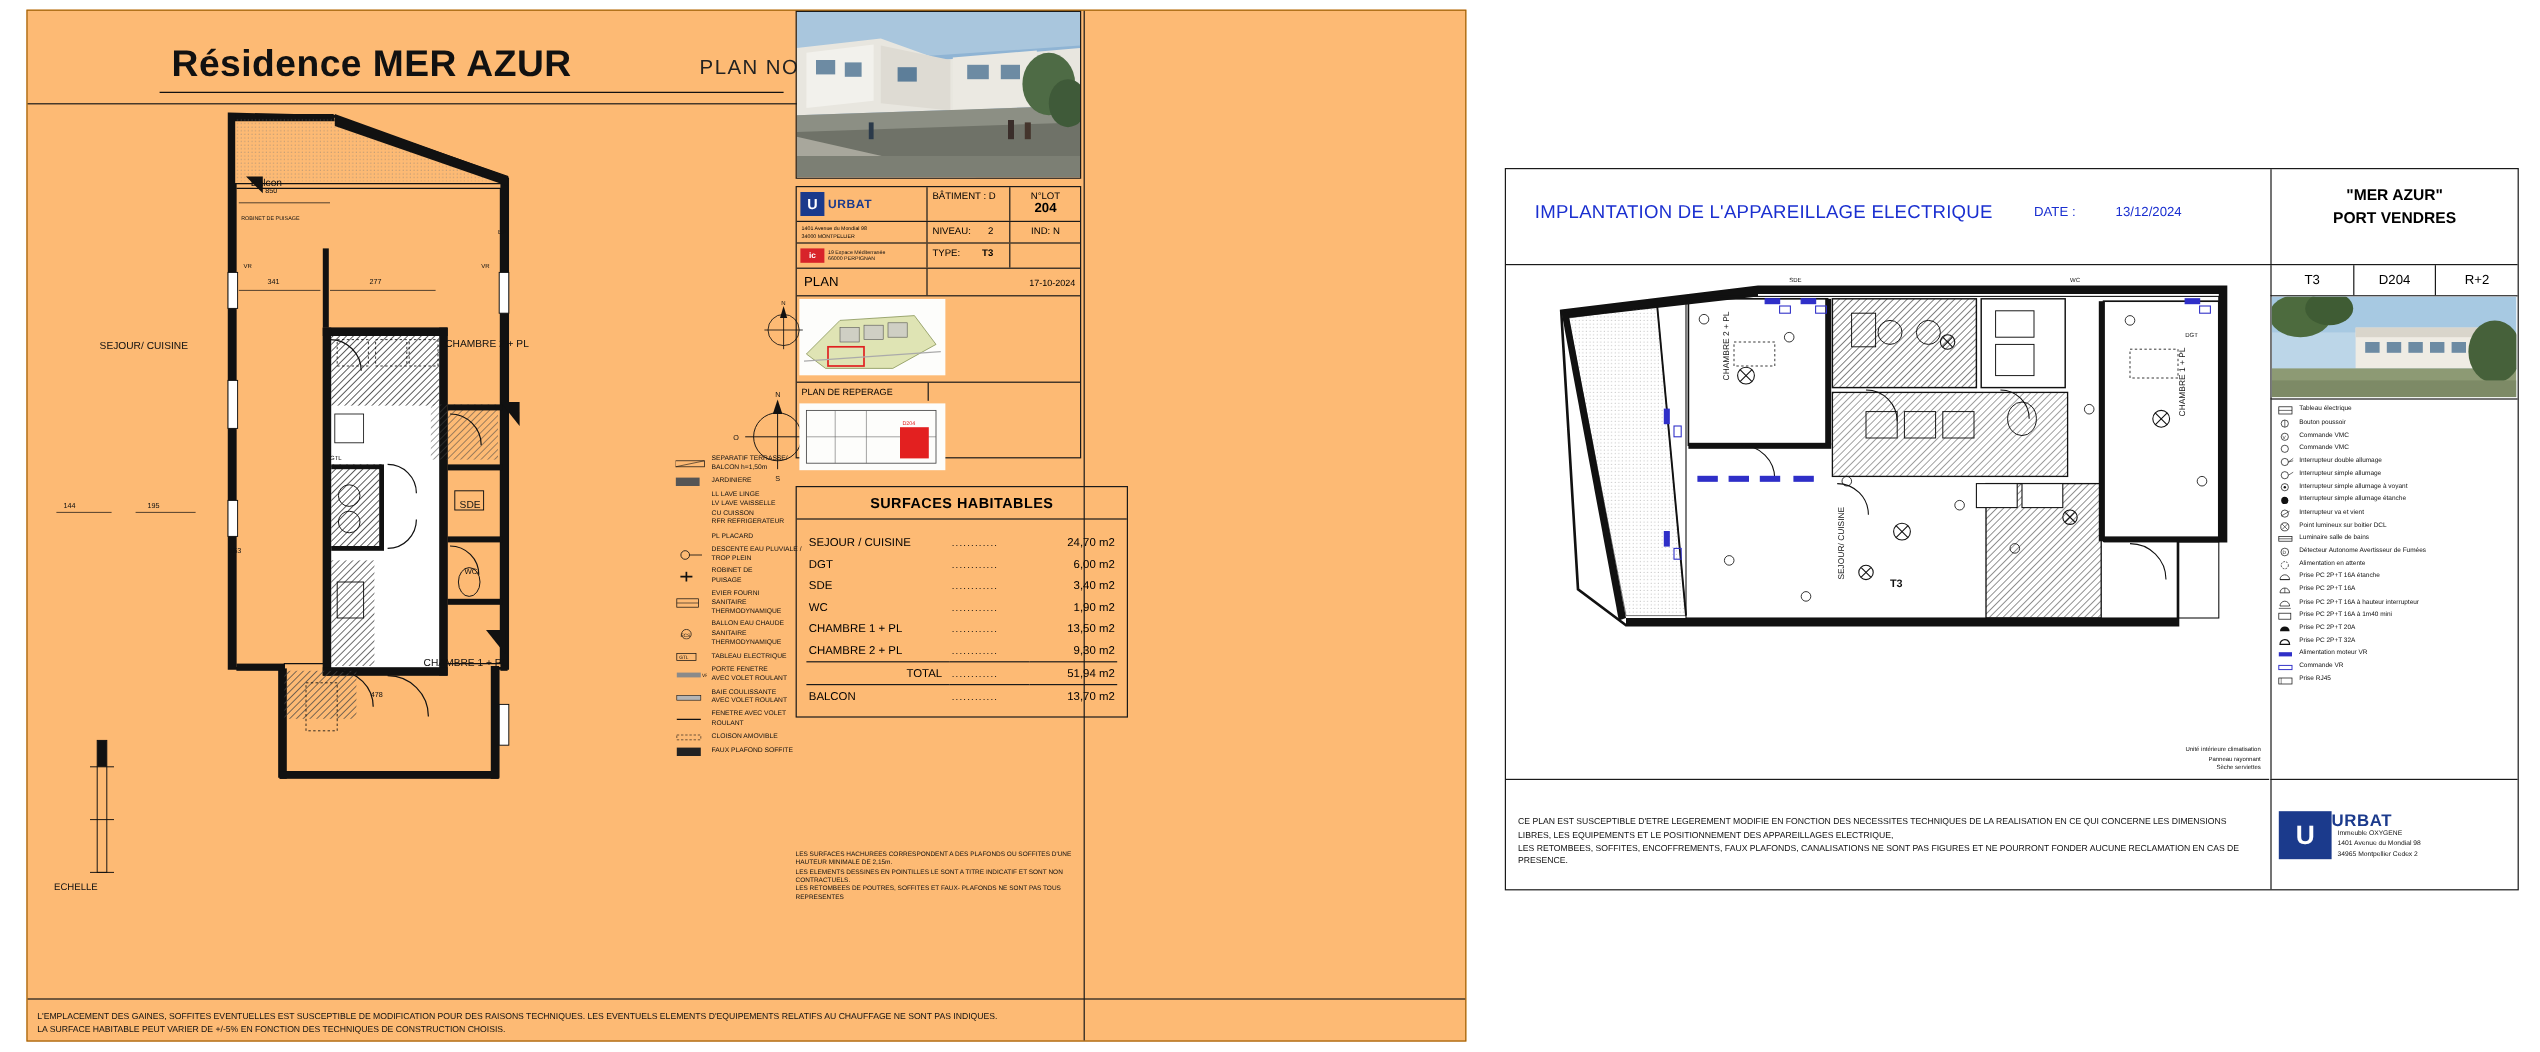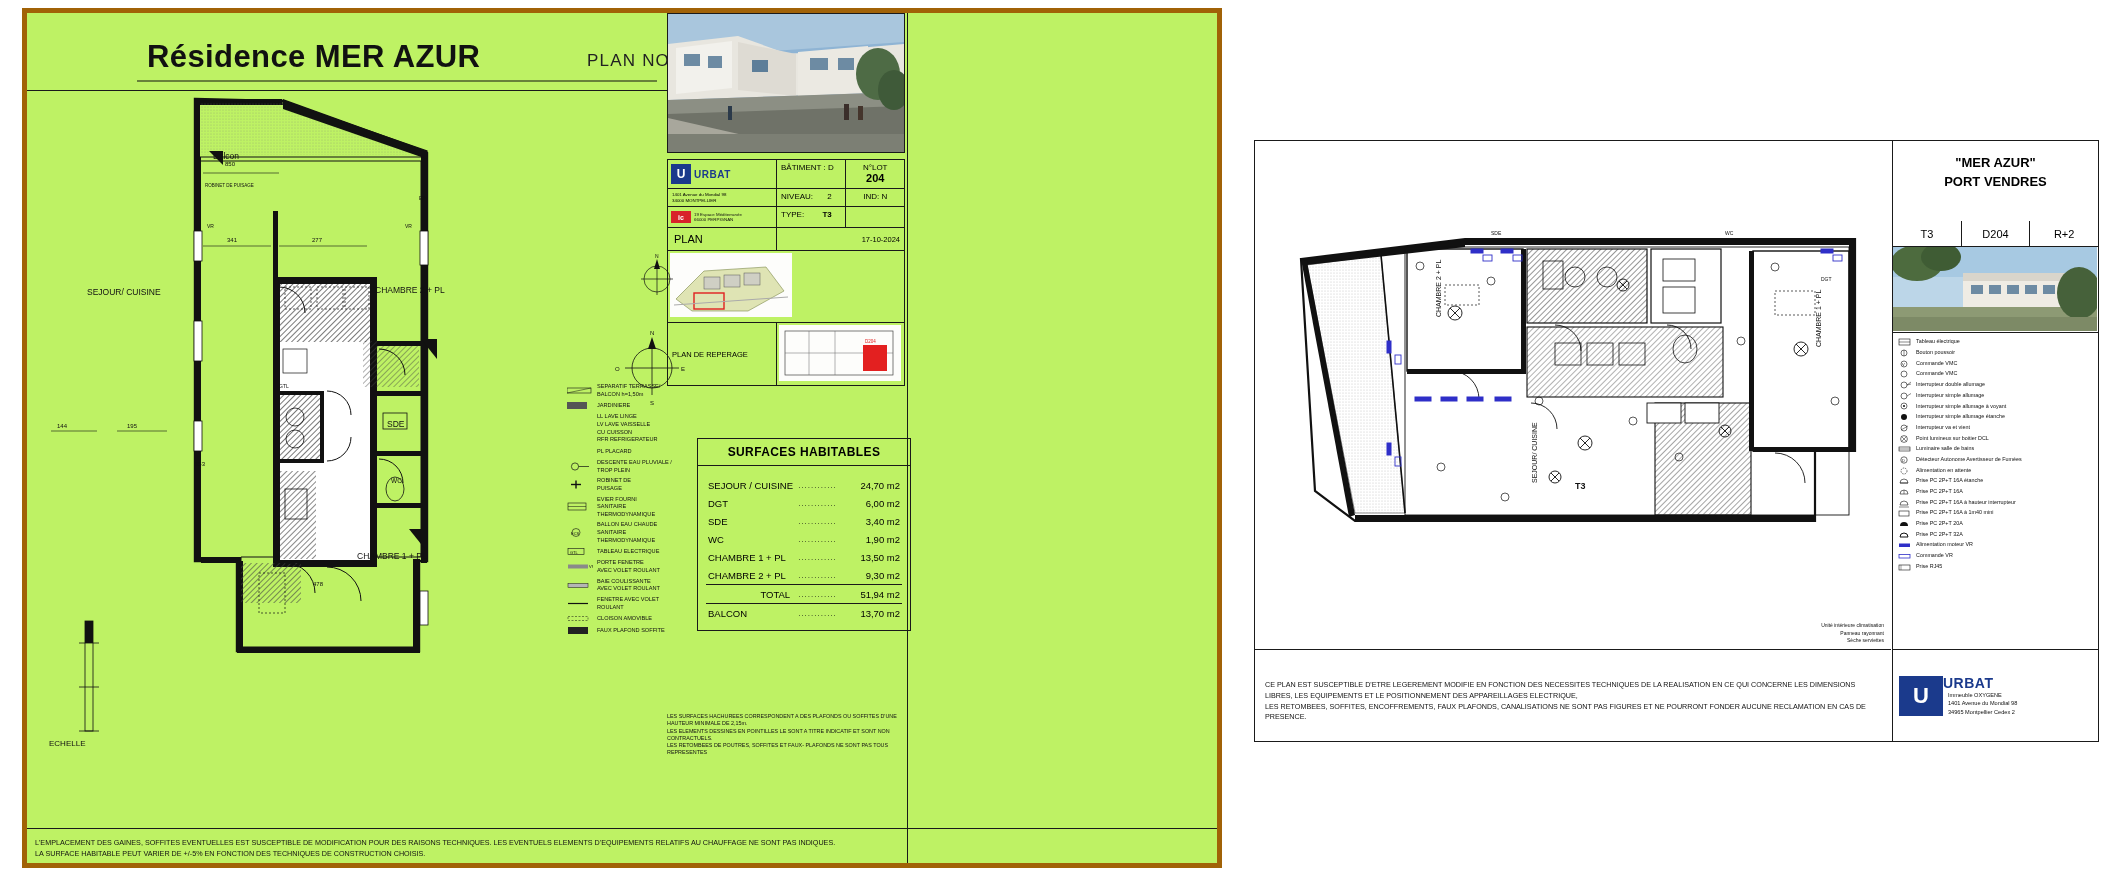--- a/index.html
+++ b/index.html
@@ -14,22 +14,22 @@
     height: 877px;
     background: #ffffff;
     overflow: hidden;
   }
 
   
   .sheet-left {
     position: absolute;
     left: 22px; top: 8px;
     width: 1200px; height: 860px;
-    border: 5px solid #a16207;
-    background: #bef264;
+    border: 1px solid #a16207;
+    background: #fdba74;
   }
   .title-row {
     position: absolute; left: 0; top: 0;
     width: 860px; height: 78px;
     border-bottom: 1px solid #1a1a1a;
   }
   .res-title {
     position: absolute; left: 120px; top: 26px;
     font-size: 31px; font-weight: bold; letter-spacing: .4px;
     color: #111;
@@ -96,21 +96,21 @@
     width: 238px; height: 140px;
     border: 1px solid #1a1a1a;
     overflow: hidden;
   }
   .info-table {
     position: absolute; left: 640px; top: 146px;
     width: 238px; border: 1px solid #1a1a1a;
     font-size: 8px;
   }
   .it-row { display: flex; border-bottom: 1px solid #1a1a1a; }
-  .it-row:last-child { border-bottom: none; }
+  .it-row:last-child { border-bottom: none; flex-direction: column; }
   .it-cell { padding: 3px 4px; border-right: 1px solid #1a1a1a; }
   .it-cell:last-child { border-right: none; }
 
   .urbat-logo-box {
     width: 110px; padding: 4px 3px; display: flex; align-items: center;
     border-right: 1px solid #1a1a1a;
   }
   .urbat-mark {
     width: 20px; height: 20px; background: #1b3a8c; color: #fff;
     font-size: 12px; font-weight: bold; display:flex; align-items:center; justify-content:center;
@@ -118,22 +118,22 @@
   }
   .urbat-name { font-size: 10px; font-weight: bold; color: #1b3a8c; letter-spacing: .5px;}
   .addr { font-size: 4.4px; color: #111; line-height: 1.25; }
   .icade-mark {
     width: 20px; height: 12px; background: #d8232a; color: #fff;
     font-size: 7px; display:flex;align-items:center;justify-content:center;
     margin-right: 3px; font-weight: bold;
   }
 
   .surf-box {
-    position: absolute; left: 670px; top: 396px;
-    width: 214px; border: 1px solid #1a1a1a; margin-top: 29px;
+    position: absolute; left: 640px; top: 396px;
+    width: 277px; border: 1px solid #1a1a1a;
   }
   .surf-title {
     text-align: center; font-size: 12px; font-weight: bold;
     padding: 6px 0; border-bottom: 1px solid #1a1a1a;
     letter-spacing: .4px;
   }
   .surf-inner { padding: 10px 8px 8px 8px; }
   .surf-table { width: 100%; border-collapse: collapse; font-size: 9.5px; }
   .surf-table td { padding: 3.5px 2px; }
   .surf-table td.nm { width: 46%; }
@@ -690,20 +690,25 @@
 LES ELEMENTS DESSINES EN POINTILLES LE SONT A TITRE INDICATIF ET SONT NON CONTRACTUELS.
 LES RETOMBEES DE POUTRES, SOFFITES ET FAUX- PLAFONDS NE SONT PAS TOUS REPRESENTES</div>
 
     <div class="bottom-sep"></div>
     <div class="bottom-note" style="white-space:pre-line">L'EMPLACEMENT DES GAINES, SOFFITES EVENTUELLES EST SUSCEPTIBLE DE MODIFICATION POUR DES RAISONS TECHNIQUES. LES EVENTUELS ELEMENTS D'EQUIPEMENTS RELATIFS AU CHAUFFAGE NE SONT PAS INDIQUES.
 LA SURFACE HABITABLE PEUT VARIER DE +/-5% EN FONCTION DES TECHNIQUES DE CONSTRUCTION CHOISIS.</div>
   </div>
 
   <div class="sheet-right">
 
+    <div class="rs-header">
+      <div class="rs-title">IMPLANTATION DE L'APPAREILLAGE ELECTRIQUE</div>
+      <div class="rs-date-lbl">DATE :</div>
+      <div class="rs-date">13/12/2024</div>
+    </div>
 
     <div class="rs-head-right">
       <div class="rs-proj">"MER AZUR"</div>
       <div class="rs-city">PORT VENDRES</div>
     </div>
 
     <div class="rs-lotrow">
       <div>T3</div>
       <div>D204</div>
       <div>R+2</div>

